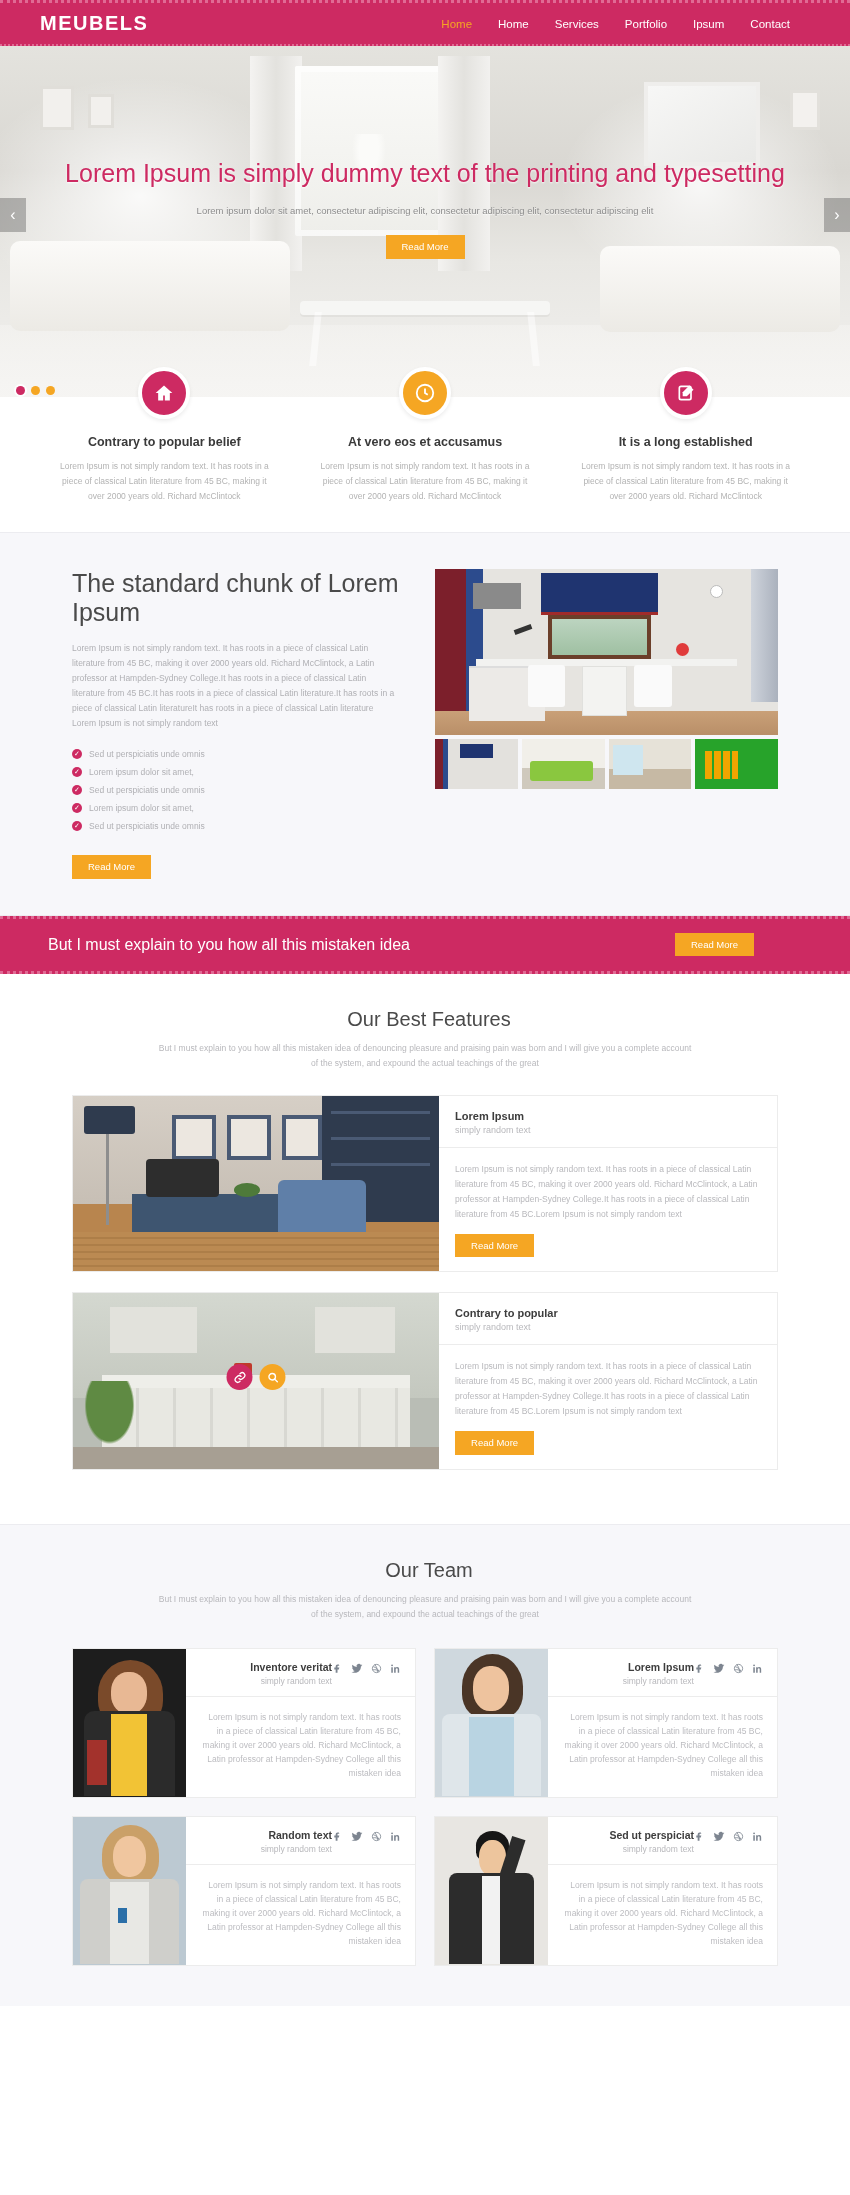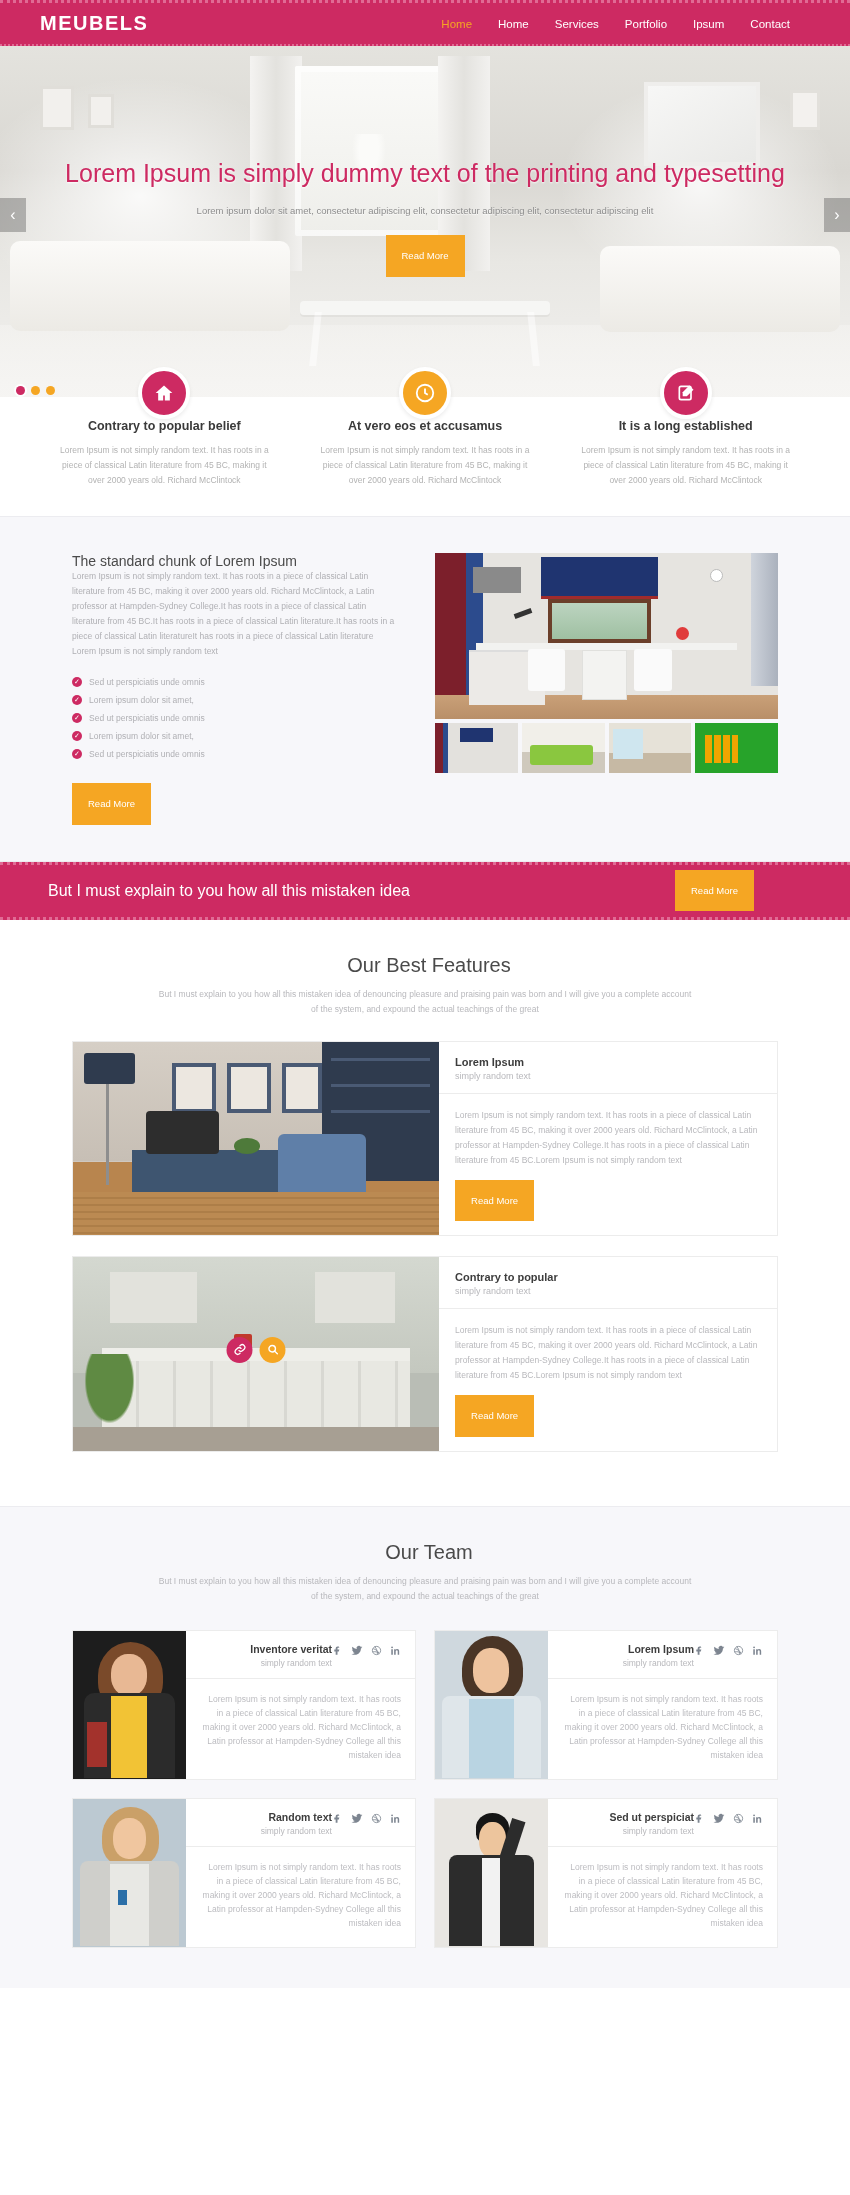--- a/index.html
+++ b/index.html
@@ -107,21 +107,21 @@
     line-height: 16px;
     margin: 14px auto 0;
     width: 520px;
     text-shadow: 0 1px 1px rgba(255,255,255,.9);
   }
   .btn-orange {
     display: inline-block;
     background: #f5a623;
     color: #ffffff;
     font-size: 9.5px;
-    padding: 16px 16px;
+    padding: 7px 16px;
     border: none;
     cursor: pointer;
     text-decoration: none;
     line-height: 1;
   }
   .hero-btn-wrap { margin-top: 16px; }
 
   .hero-arrow {
     position: absolute;
     top: 152px;
@@ -158,20 +158,21 @@
     border-radius: 50%;
     margin: -30px auto 0;
     display: flex; align-items: center; justify-content: center;
     color: #fff;
     border: 4px solid #ffffff;
     box-shadow: 0 2px 4px rgba(0,0,0,.08);
   }
   .ic-pink { background: #cd2a62; }
   .ic-orange { background: #f5a623; }
   .feat3-title {
+    margin-top: 16px;
     font-size: 12.5px;
     font-weight: bold;
     color: #3a3a3a;
   }
   .feat3-text {
     margin-top: 10px;
     font-size: 8.5px;
     line-height: 15px;
     color: #b3b3b3;
   }
@@ -179,23 +180,24 @@
   
   .chunk {
     background: #f7f7fa;
     border-top: 1px solid #ececf0;
     border-bottom: 1px solid #ececf0;
     padding: 36px 0;
     display: flex;
   }
   .chunk-left { width: 50%; padding: 0 26px 0 72px; }
   .chunk-h2 {
-    font-size: 14px;
+    font-size: 25px;
     color: #4a4a4a;
     font-weight: 400;
+    margin-bottom: 14px;
   }
   .chunk-p {
     font-size: 8.5px;
     line-height: 15px;
     color: #b0b0b4;
   }
   .chunk-list { list-style: none; margin-top: 14px; }
   .chunk-list li {
     font-size: 8.5px;
     color: #b0b0b4;

